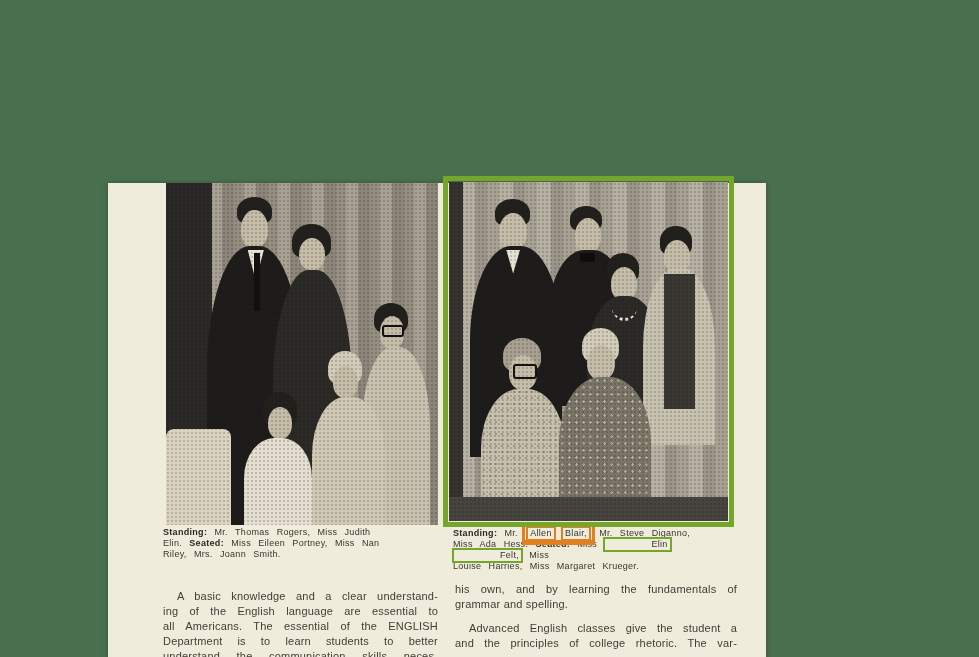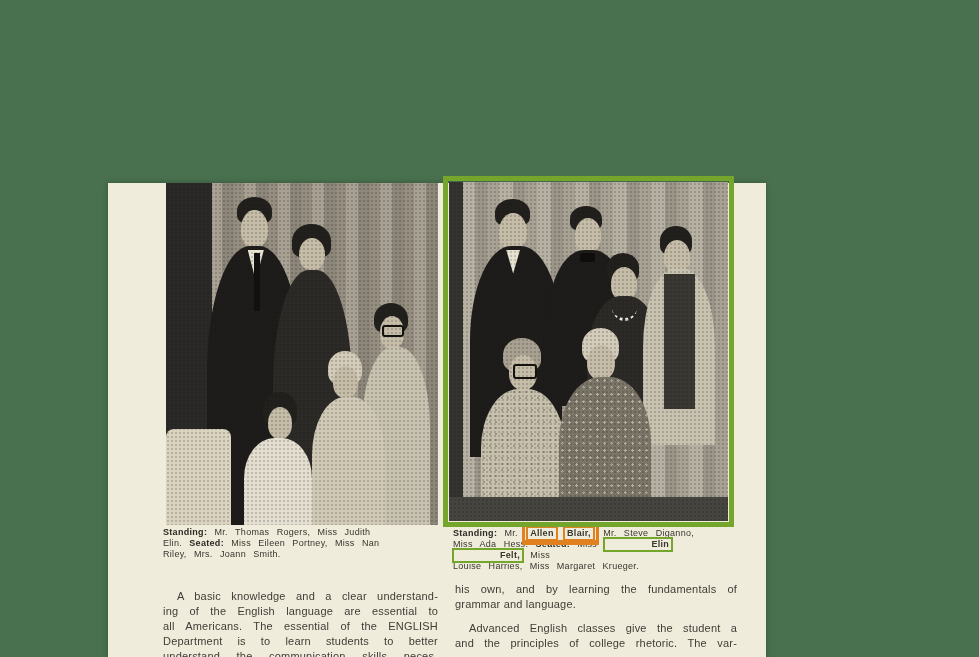--- a/index.html
+++ b/index.html
@@ -34,21 +34,21 @@
   .lp-sofa{left:0;top:72%;width:24%;height:28%;background:#d9d3c0;border-radius:8px 8px 0 0;}
   
   #green-photo-box{position:absolute;left:443px;top:176px;width:291px;height:351px;
      border:5px solid var(--green,#74a62b);box-sizing:border-box;z-index:4;background:transparent;}
   .cap{position:absolute;font-size:9px;line-height:11px;color:#38362f;
        letter-spacing:.3px;word-spacing:4.5px;z-index:3;}
   .cap b{font-weight:700;color:#2c2a24;}
   #caption-left{left:163px;top:527px;width:240px;}
   #caption-right{left:453px;top:528px;width:244px;}
   .hl{display:inline-block;border:2px solid;padding:0 2px;margin:-2px -1px;
-      position:relative;z-index:6;background:var(--paper,#efecdb);font-weight:bold;}
+      position:relative;z-index:6;background:var(--paper,#efecdb);}
   .hl.or{border-color:var(--orange,#e0801f);}
   .hl.gr{border-color:var(--green,#74a62b);padding-left:46px;}
   #orange-group{display:inline-block;border:3px solid var(--orange,#e0801f);
       border-bottom-width:5px;padding:1px 2px 1px;margin:-5px -3px -7px;
       position:relative;z-index:6;white-space:nowrap;}
   
   .col{position:absolute;font-size:11px;line-height:15px;color:#3f3d36;
        letter-spacing:.2px;z-index:2;}
   #col-left{left:163px;top:580px;width:275px;}
   #col-right{left:455px;top:582px;width:282px;}
@@ -146,17 +146,17 @@
     <div class="bl ind">A basic knowledge and a clear understand-</div>
     <div class="bl">ing of the English language are essential to</div>
     <div class="bl">all Americans. The essential of the ENGLISH</div>
     <div class="bl">Department is to learn students to better</div>
     <div class="bl">understand the communication skills neces-</div>
     <div class="bl end">sary in later life. The student</div>
   </div>
 
   <div id="col-right" class="col">
     <div class="bl">his own, and by learning the fundamentals of</div>
-    <div class="bl end">grammar and language.</div>
+    <div class="bl end">grammar and spelling.</div>
     <div class="bl ind">Advanced English classes give the student a</div>
     <div class="bl">and the principles of college rhetoric. The var-</div>
   </div>
 </div>
 
 </body></html>

